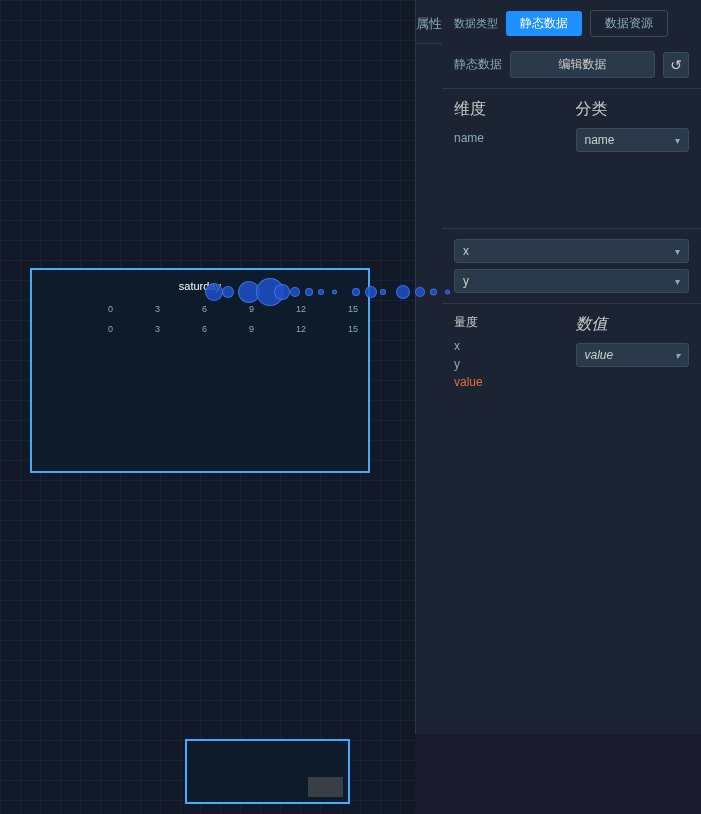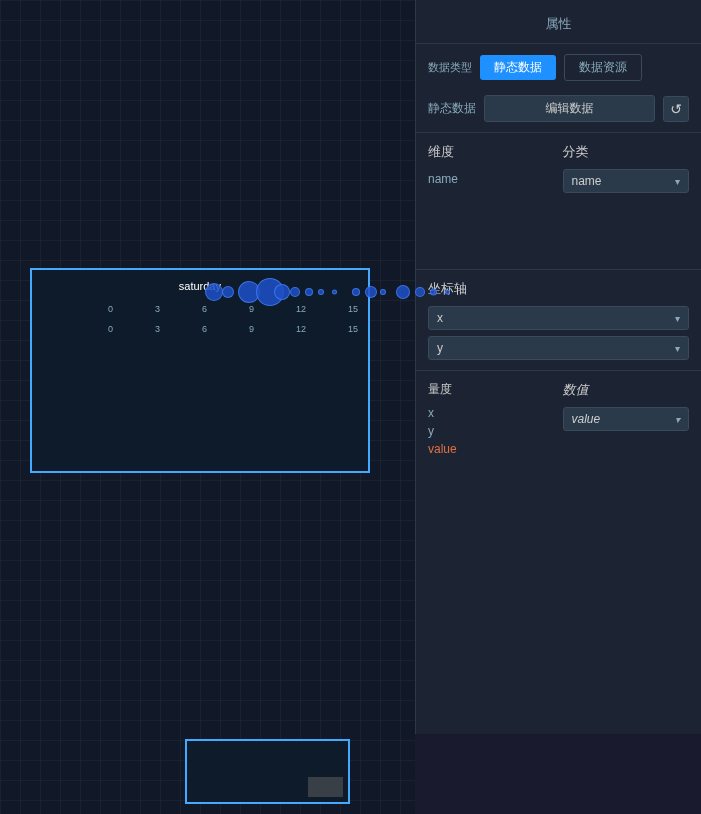--- a/index.html
+++ b/index.html
@@ -103,21 +103,21 @@
       background: rgba(100,100,100,0.5);
     }
 
     
     .right-panel {
       width: 286px;
       height: 734px;
       background: #1c2333;
       border-left: 1px solid #2a3a4a;
       display: flex;
-      flex-direction: column;
+      flex-direction: row;
     }
 
     
     .top-tabs {
       display: flex;
       border-bottom: 1px solid #2a3a4a;
       height: 44px;
       align-items: flex-end;
       flex-shrink: 0;
     }
@@ -227,21 +227,21 @@
       background: #2a3a4a;
       margin: 0 0;
     }
 
     .section {
       padding: 10px 12px;
       flex-shrink: 0;
     }
 
     .section-title {
-      font-size: 13px;
+      font-size: 16px;
       color: #ccc;
       margin-bottom: 8px;
     }
 
     .select-box {
       display: flex;
       align-items: center;
       justify-content: space-between;
       background: #2a3a4a;
       border: 1px solid #3a4a5a;
@@ -391,21 +391,20 @@
           <span class="select-arrow">▾</span>
         </div>
 
         <div style="height:70px;"></div>
       </div>
     </div>
 
     <div class="section-divider"></div>
 
     <div class="section">
-      <div class="section-title">坐标轴</div>
       <div style="margin-bottom:6px;">
         <div class="select-box select-full">
           <span>x</span>
           <span class="select-arrow">▾</span>
         </div>
       </div>
       <div>
         <div class="select-box select-full">
           <span>y</span>
           <span class="select-arrow">▾</span>

